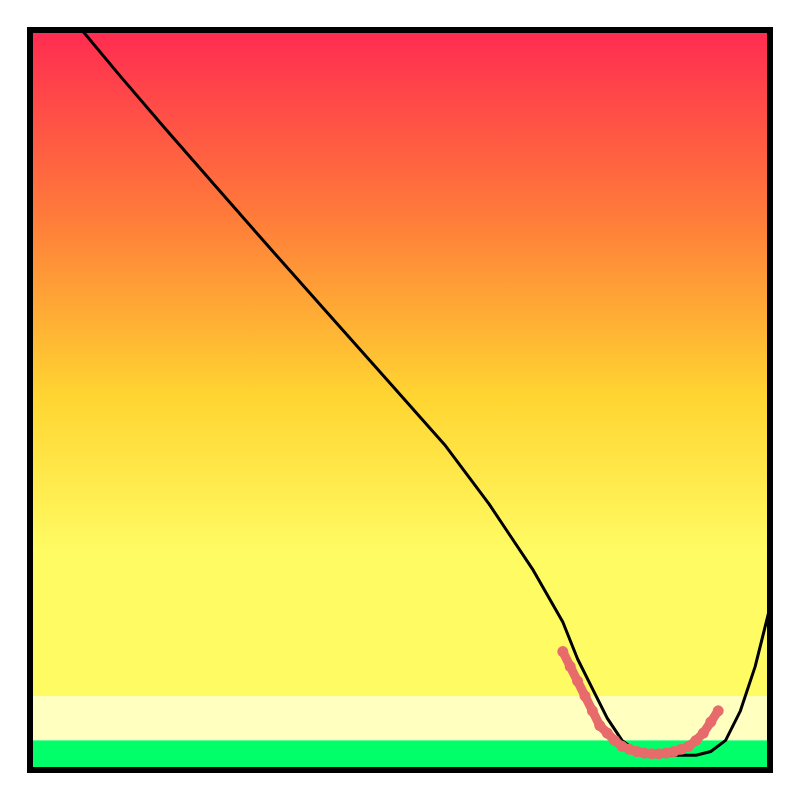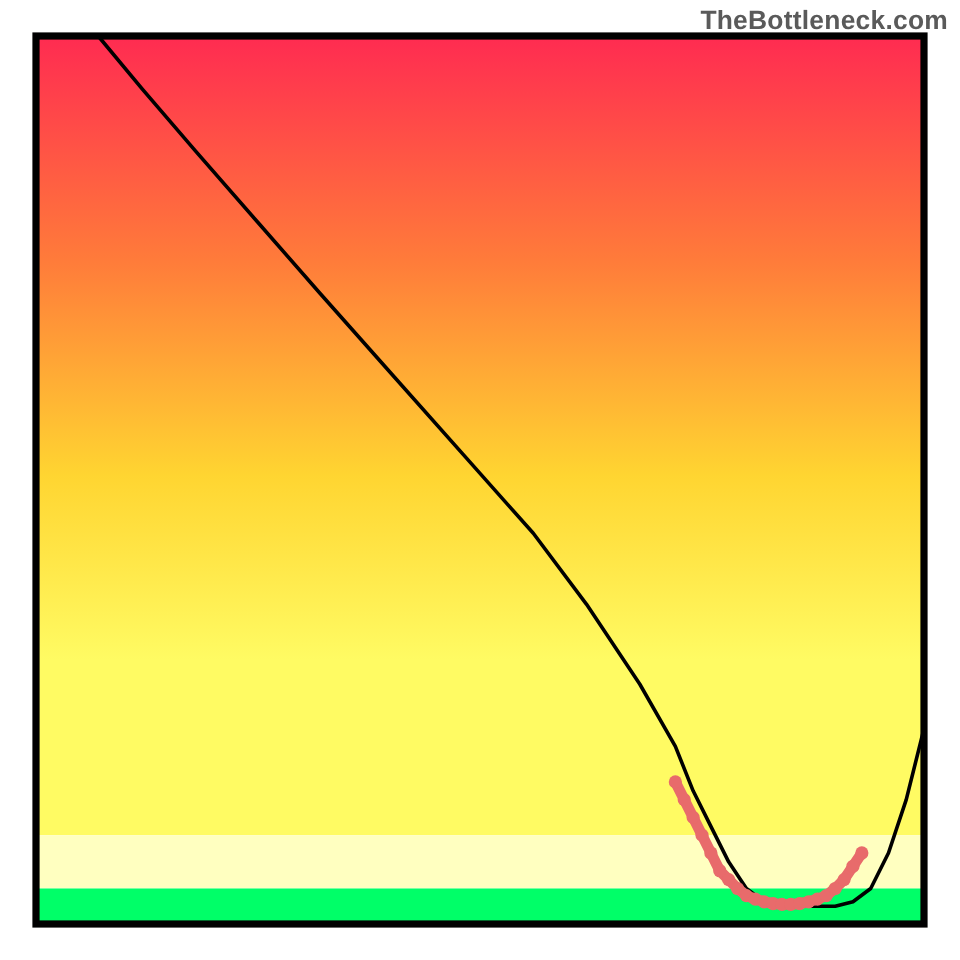--- a/index.html
+++ b/index.html
@@ -29,21 +29,20 @@
   svg.plot {
     position: absolute;
     top: 0;
     left: 0;
   }
 </style>
 </head>
 <body>
 
 <div class="chart-wrap">
-  <div class="attribution">TheBottleneck.com</div>
 
   <svg class="plot" width="800" height="800" viewBox="0 0 800 800">
     <defs>
       <linearGradient id="bg-grad" x1="0" y1="0" x2="0" y2="1">
         <stop id="g0" offset="0%" stop-color="#ff2b51"></stop>
         <stop id="g1" offset="28%" stop-color="#ff7b3a"></stop>
         <stop id="g2" offset="55%" stop-color="#ffd531"></stop>
         <stop id="g3" offset="78%" stop-color="#fffb63"></stop>
         <stop id="g4" offset="90%" stop-color="#fffb63"></stop>
       </linearGradient>

